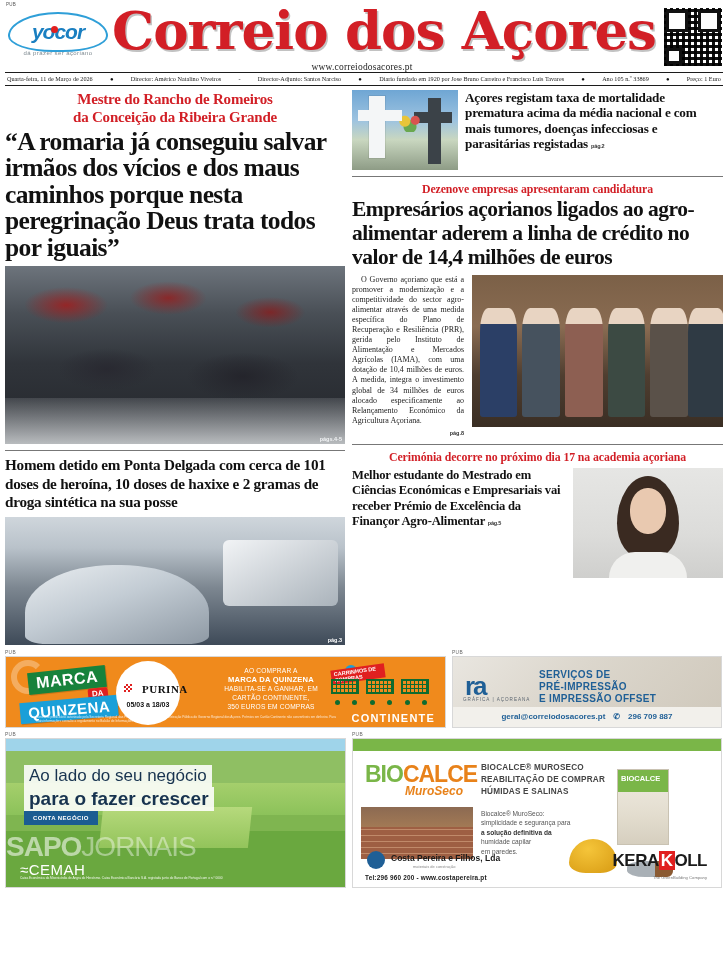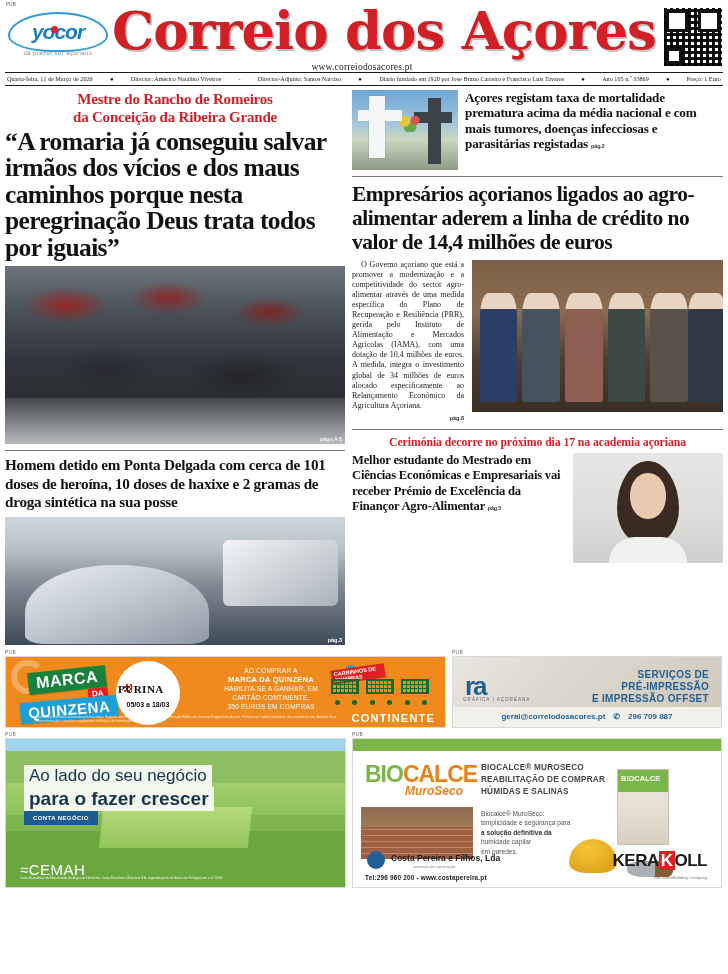--- a/index.html
+++ b/index.html
@@ -287,21 +287,21 @@
     background:#1a9fd8; padding:2px 8px; transform:rotate(-5deg);
     box-shadow:1px 1px 0 rgba(0,0,0,.15);
   }
   .purina-circle {
     position:absolute; left:110px; top:4px; width:64px; height:64px;
     background:#fff; border-radius:50%;
   }
   .purina-word {
     position:absolute; left:112px; top:26px; width:36px; text-align:center;
     font-family:"Liberation Serif",serif; font-weight:bold;
-    font-size:11px; letter-spacing:.5px; color:#111;
+    font-size:11px; letter-spacing:.5px; color:#111;padding-left:24px;
   }
   .purina-check {
     position:absolute; left:118px; top:27px; width:8px; height:8px;
     background:repeating-conic-gradient(#e02020 0 25%,#fff 0 50%) 0 0/4px 4px;
   }
   .purina-dates {
     position:absolute; left:112px; top:44px; width:60px; text-align:center;
     font-family:"Liberation Sans",sans-serif; font-weight:bold;
     font-size:7px; color:#111;
   }
@@ -358,21 +358,21 @@
     position:absolute; left:12px; top:14px;
     font-family:"Liberation Sans",sans-serif; font-weight:bold;
     font-size:26px; color:#1f5f96; letter-spacing:-2px;
   }
   .graf-sub {
     position:absolute; left:10px; top:40px;
     font-family:"Liberation Sans",sans-serif; font-size:4.6px;
     color:#5b6570; letter-spacing:1px;
   }
   .graf-copy {
-    position:absolute; right:12px; top:12px; text-align:right; width:170px;
+    position:absolute; right:12px; top:12px; text-align:left; width:170px;
     font-family:"Liberation Sans",sans-serif; font-weight:bold;
     font-size:10px; line-height:12px; color:#1f5f96; letter-spacing:.3px;
   }
   .graf-bar {
     position:absolute; left:0; right:0; bottom:0; height:20px;
     background:#f2f0eb; display:flex; align-items:center; justify-content:center;
     gap:8px;
     font-family:"Liberation Sans",sans-serif; font-weight:bold;
     font-size:8px; color:#1f5f96;
   }
@@ -582,20 +582,21 @@
           </div>
           <div class="mort-head">
             <span>Açores registam taxa de mortalidade prematura acima da média nacional e com mais tumores, doenças infecciosas e parasitárias registadas</span>
             <span class="pgref">pág.2</span>
           </div>
         </div>
 
         <div class="hrule"></div>
 
         <div>
+          <div class="kicker-red-line">Dezenove empresas apresentaram candidatura</div>
           <div class="big-head">Empresários açorianos ligados ao agro-alimentar aderem a linha de crédito no valor de 14,4 milhões de euros</div>
           <div class="art-body">
             <div class="art-text">
               <p>O Governo açoriano que está a promover a modernização e a competitividade do sector agro-alimentar através de uma medida específica do Plano de Recuperação e Resiliência (PRR), gerida pelo Instituto de Alimentação e Mercados Agrícolas (IAMA), com uma dotação de 10,4 milhões de euros. A medida, integra o investimento global de 34 milhões de euros alocado especificamente ao Relançamento Económico da Agricultura Açoriana.</p>
               <span class="pgref">pág.8</span>
             </div>
             <div class="photo photo-group">
               <div class="person p1"></div>
               <div class="person p2"></div>
               <div class="person p3"></div>
@@ -692,20 +693,23 @@
 
       <div class="ad-row" style="margin-top:4px;">
         <div style="width:341px;">
           <div class="ad-label">PUB</div>
           <div class="ad-box ad-cemah">
             <div class="cemah-band1"></div>
             <div class="cemah-field"></div>
             <div class="cemah-head1">Ao lado do seu negócio</div>
             <div class="cemah-head2">para o fazer crescer</div>
             <div class="cemah-btn">CONTA NEGÓCIO</div>
+            <div class="sapo-wm">
+              <span>SAPO</span><span class="thin">JORNAIS</span>
+            </div>
             <div class="cemah-logo">
               <span>≈</span><span>CEMAH</span>
             </div>
             <div class="cemah-legal">Caixa Económica da Misericórdia de Angra do Heroísmo. Caixa Económica Bancária S.A. registada junto do Banco de Portugal com o n.º 0000</div>
           </div>
         </div>
 
         <div style="width:370px;">
           <div class="ad-label">PUB</div>
           <div class="ad-box ad-bio">

